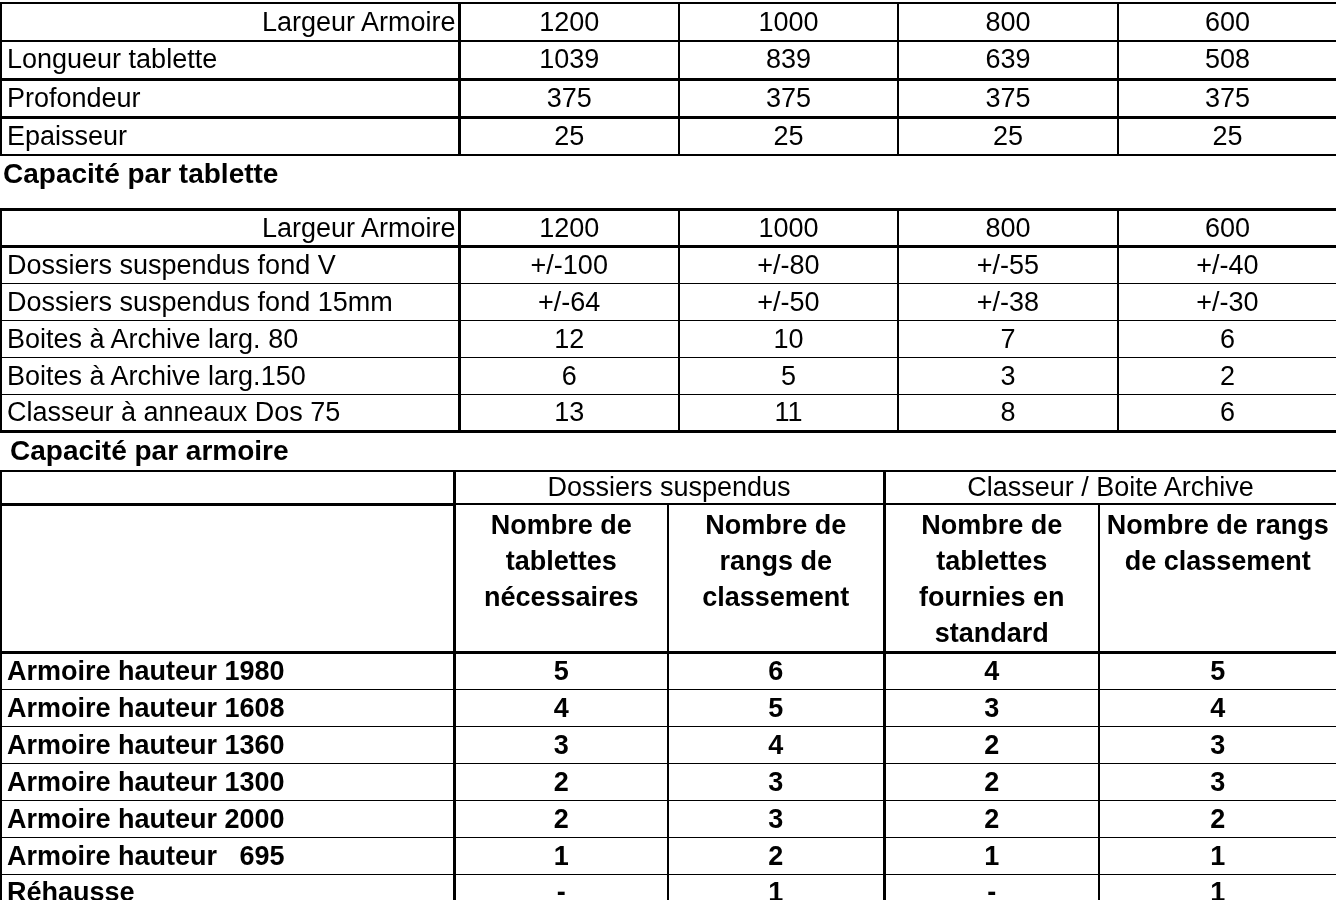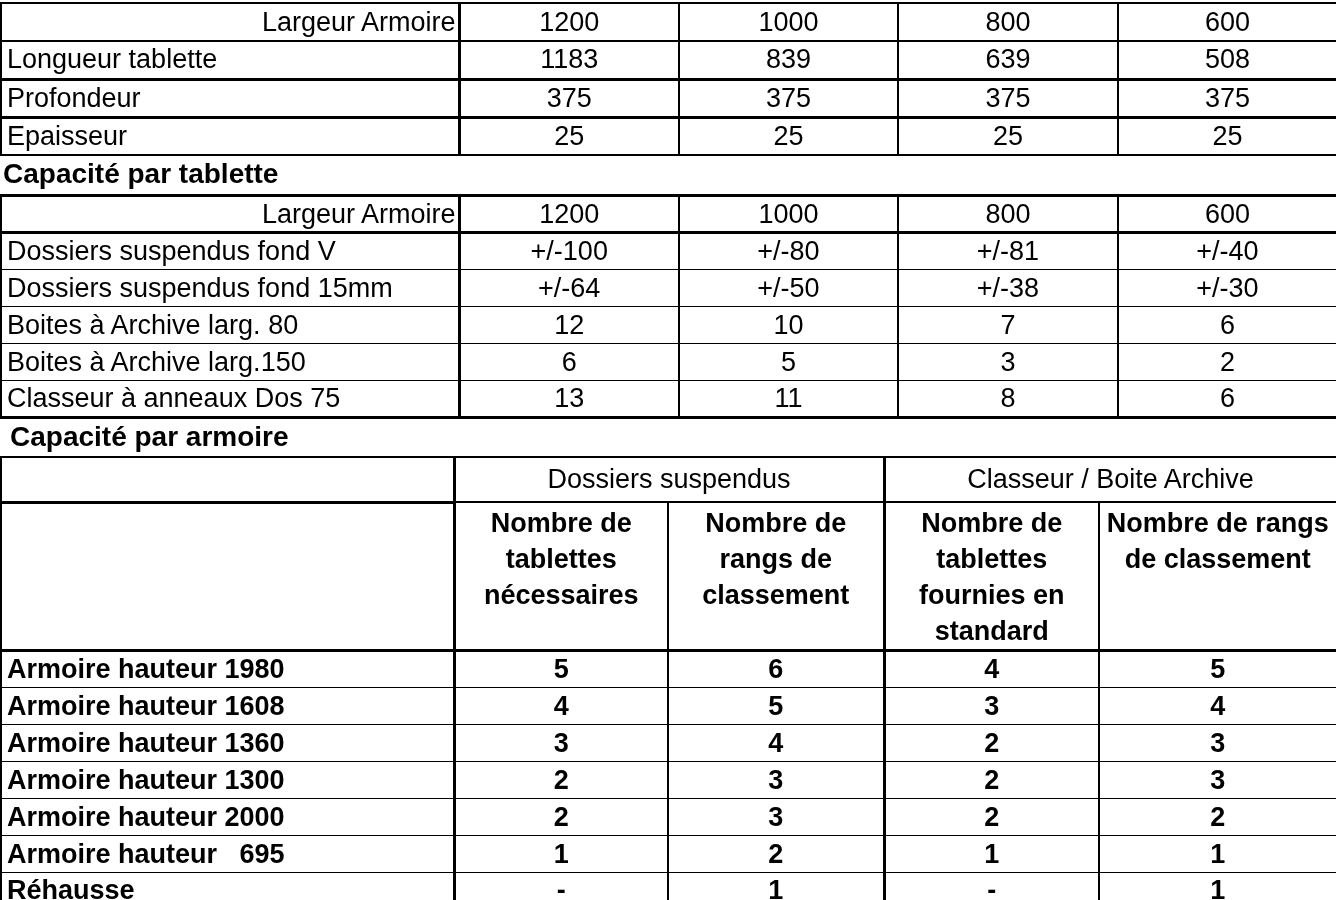--- a/index.html
+++ b/index.html
@@ -14,42 +14,42 @@
   td {
     font-size: 27px; text-align: center; vertical-align: middle;
     padding: 0; overflow: hidden;
   }
   td.lbl  { text-align: left;  padding-left: 5px;  white-space: pre; }
   td.rlbl { text-align: right; padding-right: 2px; white-space: pre; }
 
   
   .band {
     font-size: 28px; font-weight: bold; margin: 0;
-    height: 38px; line-height: 36px; padding-left: 3px;
+    height: 52px; line-height: 36px; padding-left: 3px;
   }
   .band2 { height: 37px; padding-left: 10px; }
 
   
   .t1 { margin-top: 2px; }
   .t1 td { border: 2px solid #000; height: 38px; }
   .t1 td.sep { border-right-width: 3px; }
   .t1 tr.thick td { border-bottom-width: 3px; margin-left: 12px; }
 
   
   .t2 td { border: 2px solid #000; border-top-width: 1px; border-bottom-width: 1px; height: 37px; }
   .t2 td.sep { border-right-width: 3px; }
   .t2 tr.hdr td { border-top-width: 3px; border-bottom-width: 3px; }
   .t2 tr.last td { border-bottom-width: 3px; }
 
   
   .t3 td { border: 2px solid #000; height: 37px; }
   .t3 td:last-child { border-right-width: 3px; }
   .t3 td.lsep { border-right-width: 3px; }
   .t3 td.gsep { border-right-width: 3px; }
-  .t3 tr.h1 td { height: 45px; }
+  .t3 tr.h1 td { height: 33px; }
   .t3 tr.h1 td.lblcell { border-bottom-width: 3px; }
   .t3 tr.h2 td {
     height: 148px; vertical-align: top; padding-top: 2px;
     line-height: 36px; border-bottom-width: 3px; font-weight: bold;
   }
   .t3 tr.body td { border-top-width: 1px; border-bottom-width: 1px; font-weight: bold; }
   .t3 tr.first td { border-top-width: 3px; }
   .t3 tr.last td { border-bottom-width: 3px; }
 </style>
 </head>
@@ -68,21 +68,21 @@
     <tbody>
         <tr>
       <td class="rlbl sep">Largeur Armoire</td>
       <td>1200</td>
       <td>1000</td>
       <td>800</td>
       <td>600</td>
     </tr>
     <tr class="thick">
       <td class="lbl sep">Longueur tablette</td>
-      <td>1183</td>
+      <td>1039</td>
       <td>839</td>
       <td>639</td>
       <td>508</td>
     </tr>
     <tr class="thick">
       <td class="lbl sep">Profondeur</td>
       <td>375</td>
       <td>375</td>
       <td>375</td>
       <td>375</td>
@@ -112,21 +112,21 @@
       <td class="rlbl sep">Largeur Armoire</td>
       <td>1200</td>
       <td>1000</td>
       <td>800</td>
       <td>600</td>
     </tr>
     <tr>
       <td class="lbl sep">Dossiers suspendus fond V</td>
       <td>+/-100</td>
       <td>+/-80</td>
-      <td>+/-81</td>
+      <td>+/-55</td>
       <td>+/-40</td>
     </tr>
     <tr>
       <td class="lbl sep">Dossiers suspendus fond 15mm</td>
       <td>+/-64</td>
       <td>+/-50</td>
       <td>+/-38</td>
       <td>+/-30</td>
     </tr>
     <tr>

